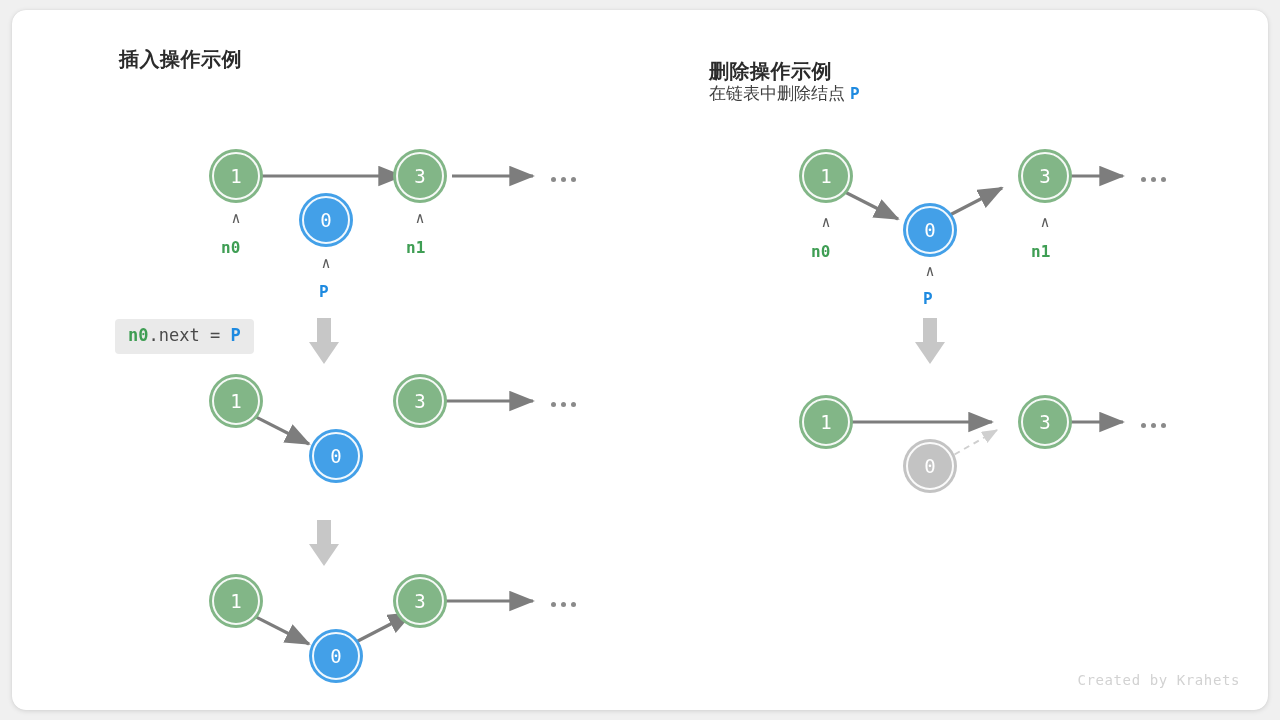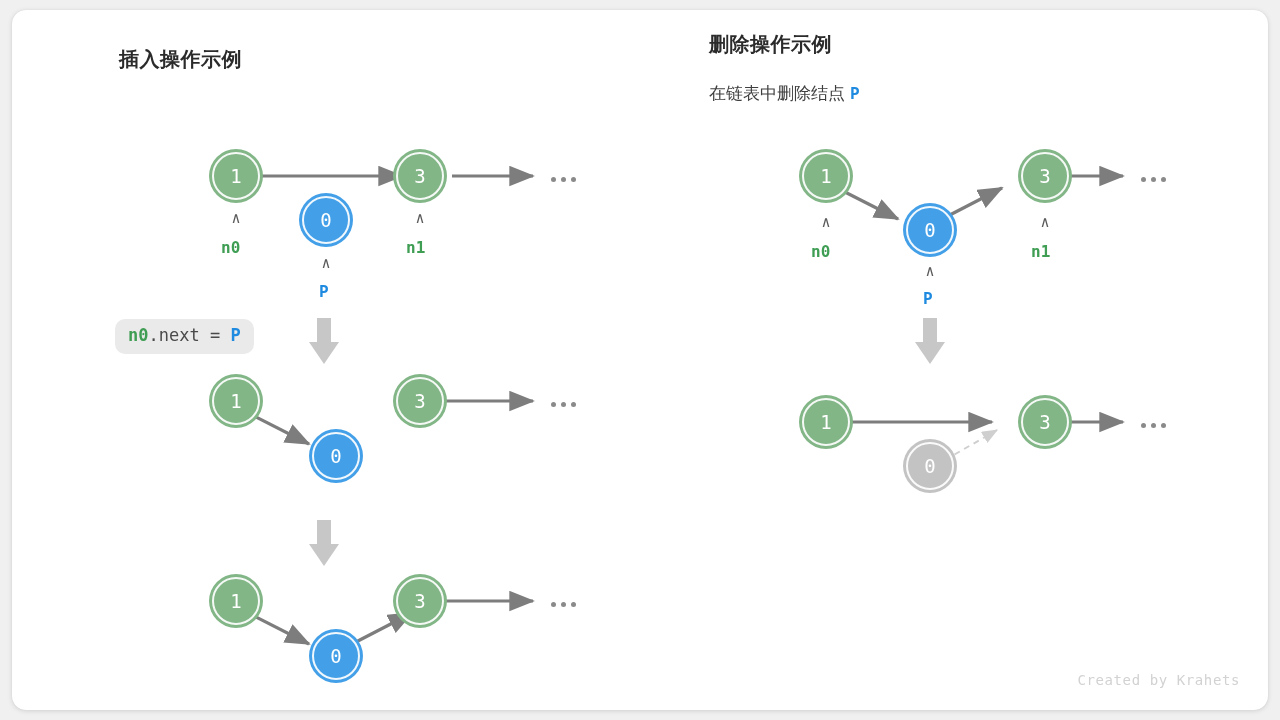--- a/index.html
+++ b/index.html
@@ -61,21 +61,21 @@
     position:absolute;white-space:nowrap;
     font-family:"DejaVu Sans Mono","Liberation Mono",monospace;
     font-size:16px;font-weight:bold;
   }
   .nlabel.green{color:#3f9e54;}
   .nlabel.blue{color:#1e8ae0;}
 
   
   .chip{
     position:absolute;
-    background:#eaeaea;border-radius:10px;
+    background:#eaeaea;border-radius:4px;
     padding:7px 13px 8px 13px;
     font-family:"DejaVu Sans Mono","Liberation Mono",monospace;
     font-size:17px;color:#4a4a4a;white-space:nowrap;
     line-height:1.15;
   }
   .chip .g{color:#3f9e54;font-weight:bold;}
   .chip .b{color:#1e8ae0;font-weight:bold;}
 
   
   .dnarrow{position:absolute;width:30px;height:46px;}
@@ -217,21 +217,21 @@
   <div class="node green" style="left:381px;top:564px;">
     <span class="ring"></span>
     <span class="val">3</span>
   </div>
   <div class="dots" style="left:539px;top:592px;">
     <i></i>
         <i></i>
         <i></i>
   </div>
 
-  <div class="panel-title" style="left:697px;top:21px;">删除操作示例</div>
+  <div class="panel-title" style="left:697px;top:48px;">删除操作示例</div>
 
   <div class="panel-sub" style="left:697px;top:72px;">
     <span>在链表中删除结点</span><span class="gap"></span><span class="tok-blue">P</span>
   </div>
 
   <div class="node green" style="left:787px;top:139px;">
     <span class="ring"></span>
     <span class="val">1</span>
   </div>
   <div class="node blue" style="left:891px;top:193px;">

